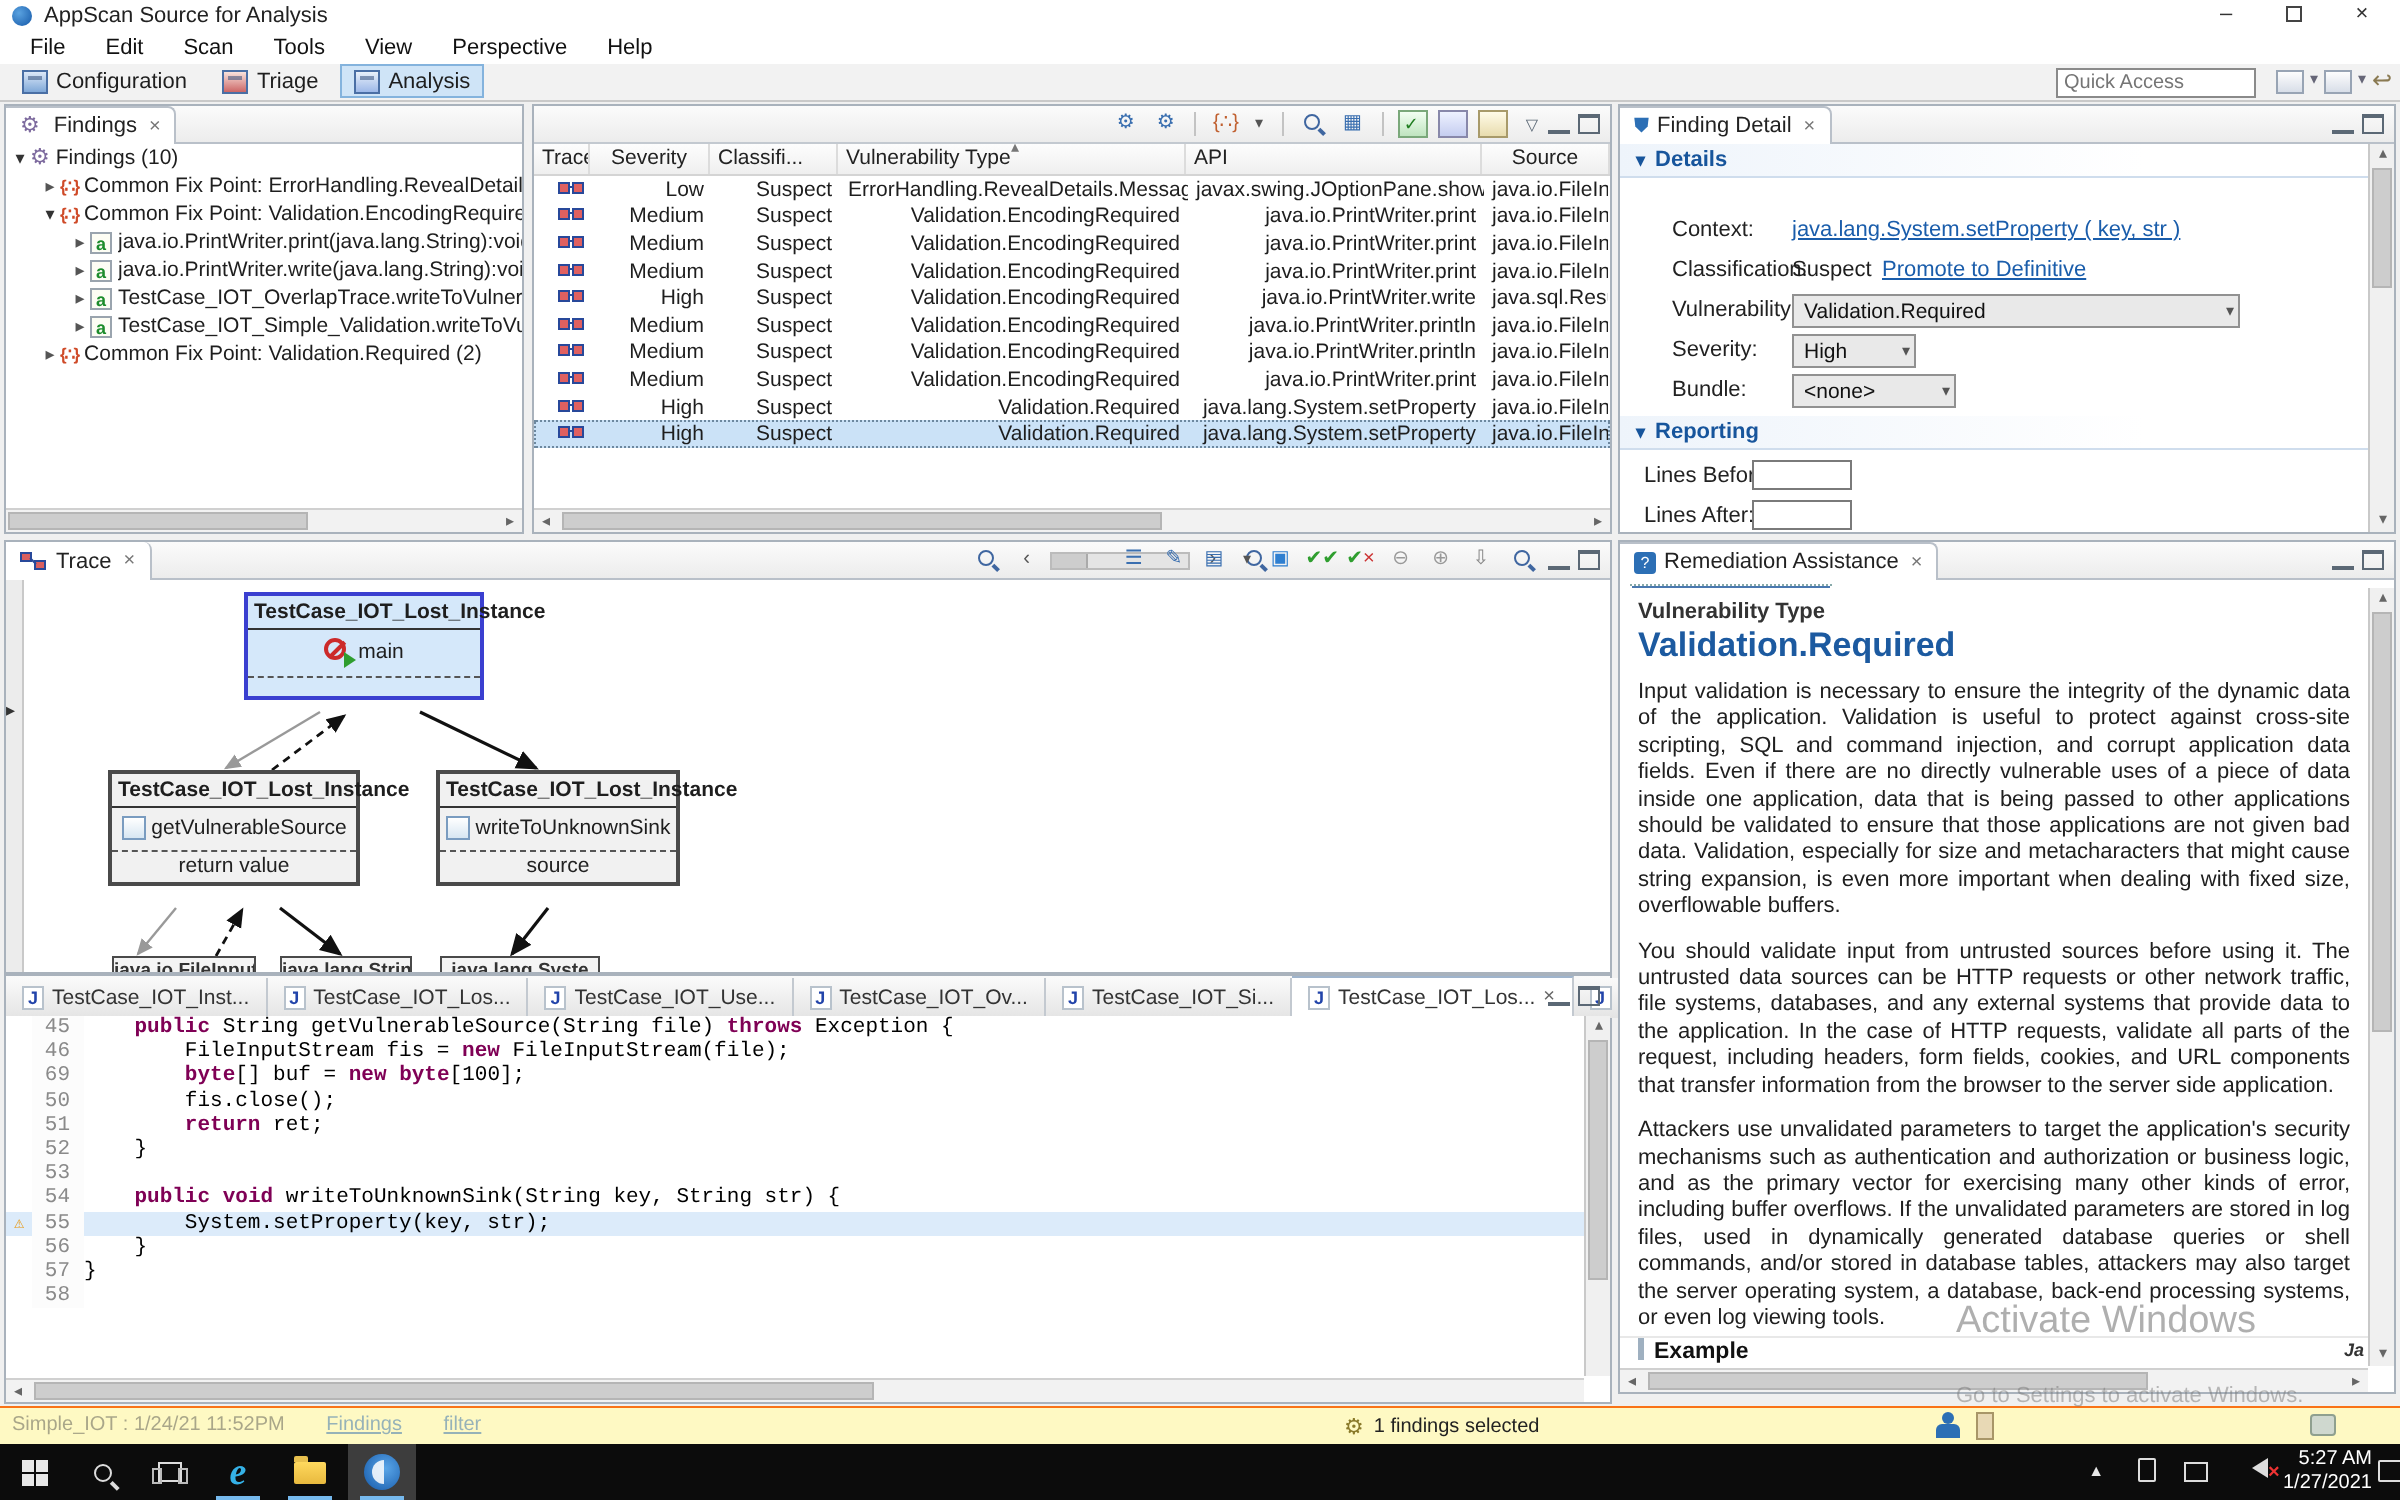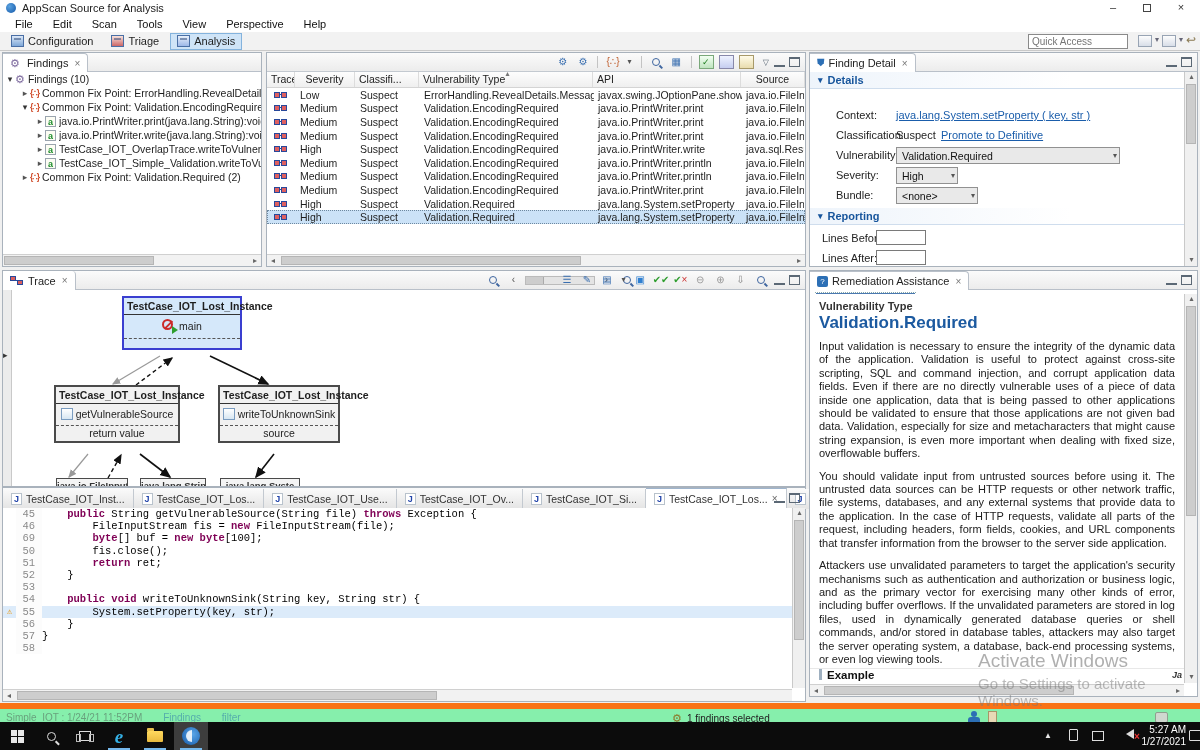--- a/index.html
+++ b/index.html
@@ -65,21 +65,21 @@
   .docgreen::after{content:"✓";position:absolute;left:2px;top:0px;color:#1f7d1f;font-size:9px;}
   .docglobe{border:1px solid #88a;background:linear-gradient(180deg,#eef2ff,#c5cdf0);}
   .docrep{border:1px solid #a89a6a;background:linear-gradient(180deg,#fffbe8,#e8dcae);}
   .mag{display:inline-block;width:8px;height:8px;border:1.6px solid #3f66a0;border-radius:50%;position:relative;vertical-align:middle;}
   .mag::after{content:"";position:absolute;width:4px;height:1.6px;background:#3f66a0;left:6px;top:7px;transform:rotate(45deg);}
   #thead{position:absolute;left:0;top:19px;right:0;height:16px;display:grid;grid-template-columns:28px 60px 64px 174px 148px auto;background:linear-gradient(180deg,#fdfdfd,#efefef);border-bottom:1px solid #d4d4d4;}
   .th{position:relative;border-right:1px solid #dcdcdc;padding:1px 4px;font-size:10.5px;color:#222;white-space:nowrap;overflow:hidden;}
   .th.c1,.th.c5{text-align:center;}
   .sort{position:absolute;left:50%;top:-3px;font-size:8px;color:#777;}
   #tbody{position:absolute;left:0;top:35px;right:0;bottom:12px;overflow:hidden;}
-  .trw{display:grid;grid-template-columns:28px 60px 64px 174px 148px auto;height:13.6px;align-items:center;border:1px dotted transparent;}
+  .trw{display:grid;grid-template-columns:28px 60px 64px 174px 148px auto;height:13.6px;align-items:center;border:1px dotted transparent;text-align:right;}
   .trw.sel{background:#cbe2f7;border:1px dotted #6d889f;}
   .td{padding:0 4px;font-size:10.5px;white-space:nowrap;overflow:hidden;}
   .td.c0{padding-left:6px;}
 
   
   #detail-panel{left:809px;top:52px;width:389px;height:215px;}
   #fd-content{position:absolute;left:0;top:19px;right:13px;bottom:0;overflow:hidden;background:#fff;}
   .sechdr{display:flex;align-items:center;gap:5px;height:17px;padding-left:8px;color:#17559c;font-weight:bold;font-size:11px;border-bottom:1px solid #cfdded;background:linear-gradient(90deg,#eef4fb,#fff 70%);}
   .sechdr .tri{font-size:9px;color:#17559c;}
   .fdrow{position:relative;height:20px;}
@@ -141,21 +141,21 @@
   #rem-kicker{font-weight:bold;color:#333;font-size:11px;}
   #rem-title{font-weight:bold;color:#1c5aa0;font-size:17px;margin:1px 0 7px;}
   .rp{font-size:11px;line-height:13.4px;text-align:justify;color:#202020;margin-bottom:9px;}
   #rem-example{position:absolute;left:0;right:13px;bottom:13px;height:15px;background:#fff;border-top:1px solid #e8e8e8;padding-left:9px;font-weight:bold;font-size:11.5px;color:#111;}
   #rem-example .bar{display:inline-block;width:3px;height:11px;background:#9fb0c0;margin-right:5px;vertical-align:-1px;}
   #rem-ja{position:absolute;right:2px;top:1px;font-size:9px;color:#333;font-style:italic;}
   #rem-vscroll{top:23px;bottom:13px;}
   #rem-hscroll{right:13px;}
 
   
-  #statusbar{position:absolute;left:0;top:703px;width:1200px;height:35px;background:#86efac;border-top:6px solid #f97316;font-size:10px;color:#444;}
+  #statusbar{position:absolute;left:0;top:703px;width:1200px;height:35px;background:#fef9c3;border-top:1px solid #f97316;font-size:10px;color:#444;}
   #sb-left{position:absolute;left:6px;top:3px;opacity:.45;white-space:nowrap;}
   #sb-left .lnk{margin-left:18px;}
   #sb-center{position:absolute;left:672px;top:3px;display:flex;gap:5px;align-items:center;color:#222;}
   #sb-center .gear{color:#8a7a2a;font-size:11px;}
   #sb-person{position:absolute;left:968px;top:2px;width:12px;height:13px;}
   #sb-person::before{content:"";position:absolute;left:3px;top:0;width:6px;height:6px;border-radius:50%;background:#2c6fb5;}
   #sb-person::after{content:"";position:absolute;left:0;top:6px;width:12px;height:7px;border-radius:3px 3px 0 0;background:#2c6fb5;}
   #sb-scroll{position:absolute;left:988px;top:2px;width:9px;height:14px;background:#e8d9b5;border:1px solid #a89668;}
   #sb-right-ic{position:absolute;right:32px;top:3px;width:13px;height:11px;background:#cfd8cf;border:1px solid #8fa08f;border-radius:2px;}
 
@@ -184,21 +184,21 @@
   #tr-net{right:96px;width:12px;height:10px;border:1.4px solid #ddd;top:9px;}
   #tr-spk{right:66px;top:7px;}
   #tr-spk .cone{display:inline-block;width:0;height:0;border-right:8px solid #ddd;border-top:5px solid transparent;border-bottom:5px solid transparent;}
   #tr-spk .mute{position:absolute;left:8px;top:2px;color:#e33;font-size:10px;font-weight:bold;}
   #tr-clock{position:absolute;right:14px;top:2px;text-align:right;color:#fff;font-size:10px;line-height:12px;white-space:nowrap;}
   #tr-ac{position:absolute;right:-2px;top:8px;width:13px;height:11px;border:1.4px solid #ddd;border-radius:1px;}
 
   
   #watermark{position:absolute;left:978px;top:650px;color:rgba(110,110,110,.55);pointer-events:none;z-index:50;}
   #wm1{font-size:19px;}
-  #wm2{font-size:15px;margin-top:3px;color:rgba(120,120,120,.5);}
+  #wm2{font-size:11px;margin-top:20px;color:rgba(120,120,120,.5);}
 </style>
 </head>
 <body>
 
 <div id="screen">
 
   <div id="titlebar">
     <span class="appdot"></span>
     <span id="title-text">AppScan Source for Analysis</span>
     <span class="wctl" id="win-min">–</span>

